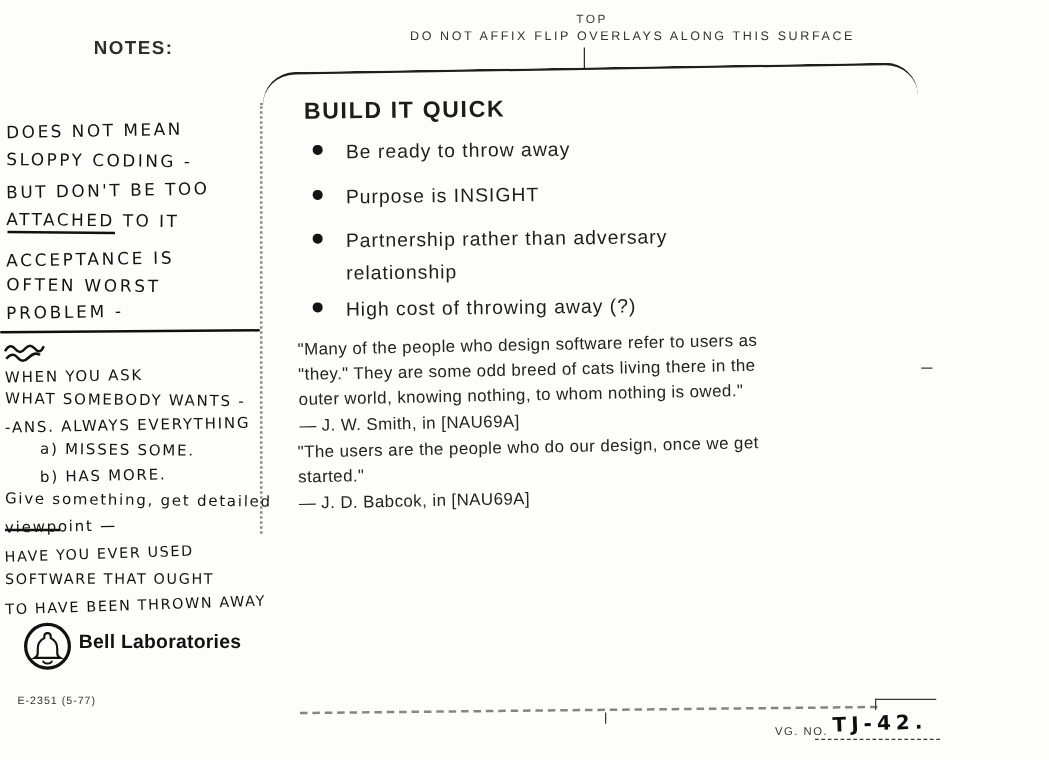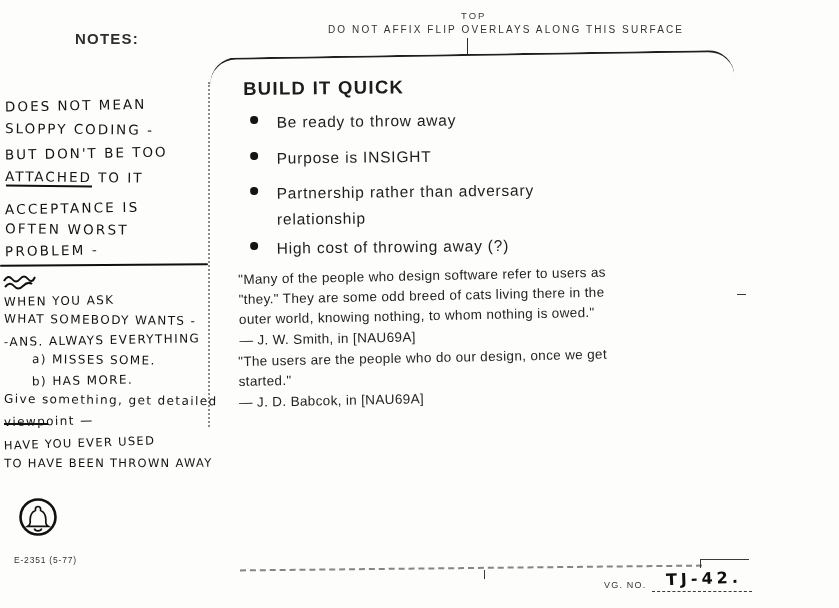--- a/index.html
+++ b/index.html
@@ -45,21 +45,21 @@
   .blk3 div:nth-child(4),.blk3 div:nth-child(5){padding-left:28px;}
   .blk4{left:4px;top:432px;font-size:11.5px;letter-spacing:1.3px;line-height:21px;transform:rotate(-0.8deg);}
   .underline-attached{left:6px;top:185px;width:86px;height:2px;background:#111;transform:rotate(0.6deg);}
   .notes-divider{left:0;top:264px;width:208px;height:2px;background:#0f0f0f;border-radius:2px;transform:rotate(-0.4deg);}
   .short-line{left:4px;top:423px;width:44px;height:2px;background:#111;}
   .scribble{left:3px;top:275px;}
   
   .brand-logo{left:17px;top:496px;}
   .brand-text{left:63px;top:505px;font-size:15.5px;font-weight:600;letter-spacing:0.2px;color:#111;}
   .form-number{left:14px;top:555px;font-size:8.5px;letter-spacing:0.8px;color:#333;}
-  .vg-label{left:604px;top:580px;font-size:9px;letter-spacing:1.2px;color:#333;}
+  .vg-label{left:620px;top:580px;font-size:9px;letter-spacing:1.2px;color:#333;}
   .vg-line{left:652px;top:591px;width:100px;border-top:1.5px dashed #3a3a3a;}
   .vg-value{left:666px;top:569px;font-size:16px;font-weight:600;letter-spacing:4px;transform:rotate(-2deg);color:#0e0e0e;}
 </style>
 </head>
 <body>
 
 <div class="page">
 
   <div class="abs top-label">TOP</div>
   <div class="abs warning">DO NOT AFFIX FLIP OVERLAYS ALONG THIS SURFACE</div>
@@ -135,27 +135,29 @@
     <div>a) MISSES SOME.</div>
     <div>b) HAS MORE.</div>
     <div>Give something, get detailed</div>
     <div>viewpoint —</div>
   </div>
 
   <div class="abs short-line"></div>
 
   <div class="abs hw hw-block blk4">
     <div>HAVE YOU EVER USED</div>
+    <div>SOFTWARE THAT OUGHT</div>
     <div>TO HAVE BEEN THROWN AWAY</div>
   </div>
 
   <svg class="abs brand-logo" width="42" height="42" viewBox="0 0 42 42">
     <circle cx="21" cy="21" r="17.5" fill="none" stroke="#111" stroke-width="2.6"></circle>
     <path d="M21 10.5 c-1.6 0 -2.6 1.2 -2.6 2.8 v1.2 c-3.4 1.6 -5.2 4.6 -5.2 8.6 v3.4 c0 1.8 -1 3 -2.4 3.8 h20.4 c-1.4 -0.8 -2.4 -2 -2.4 -3.8 v-3.4 c0 -4 -1.8 -7 -5.2 -8.6 v-1.2 c0 -1.6 -1 -2.8 -2.6 -2.8 z" fill="none" stroke="#111" stroke-width="1.7"></path>
     <path d="M17.5 32.5 a3.5 2.3 0 0 0 7 0" fill="none" stroke="#111" stroke-width="1.7"></path>
   </svg>
+  <div class="abs brand-text">Bell Laboratories</div>
 
   <div class="abs form-number">E-2351  (5-77)</div>
   <div class="abs vg-label">VG. NO.</div>
   <div class="abs vg-line"></div>
   <div class="abs hw vg-value">TJ-42.</div>
 
 </div>
 
 </body></html>

